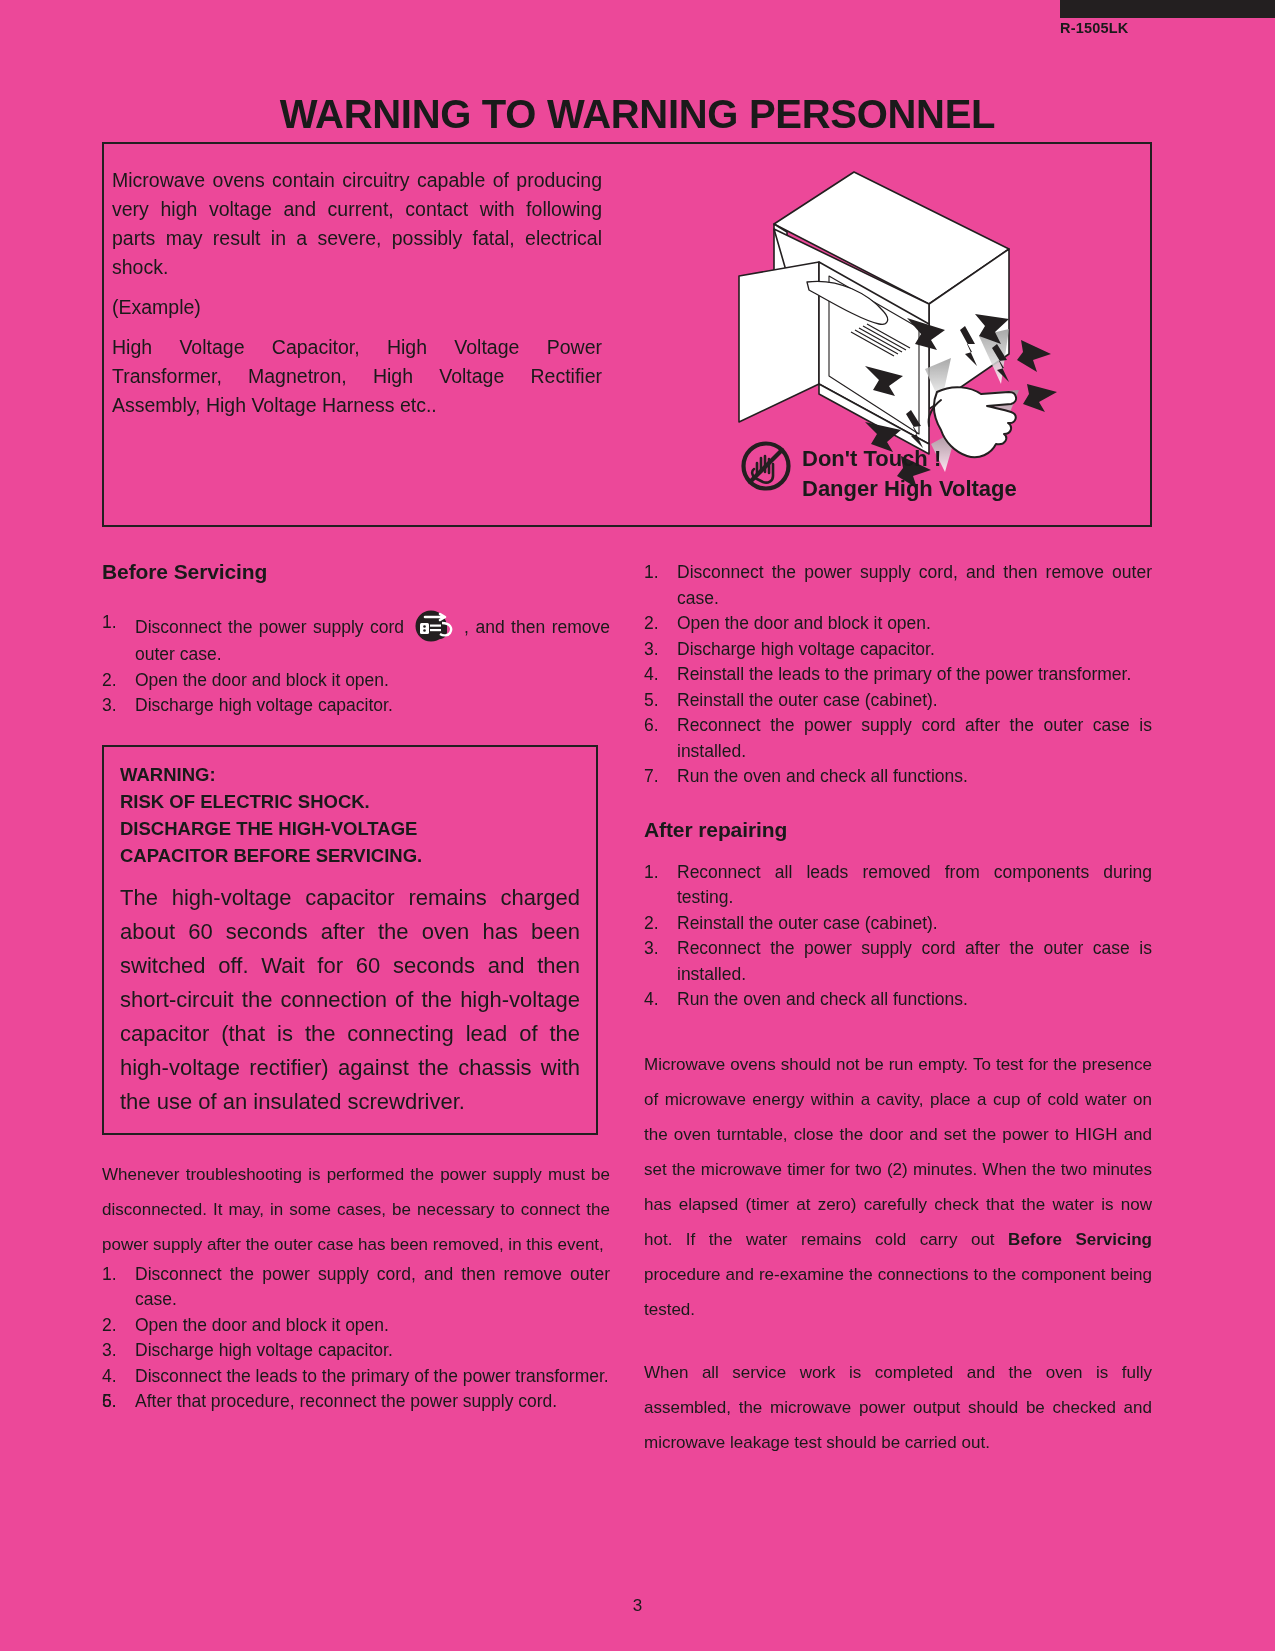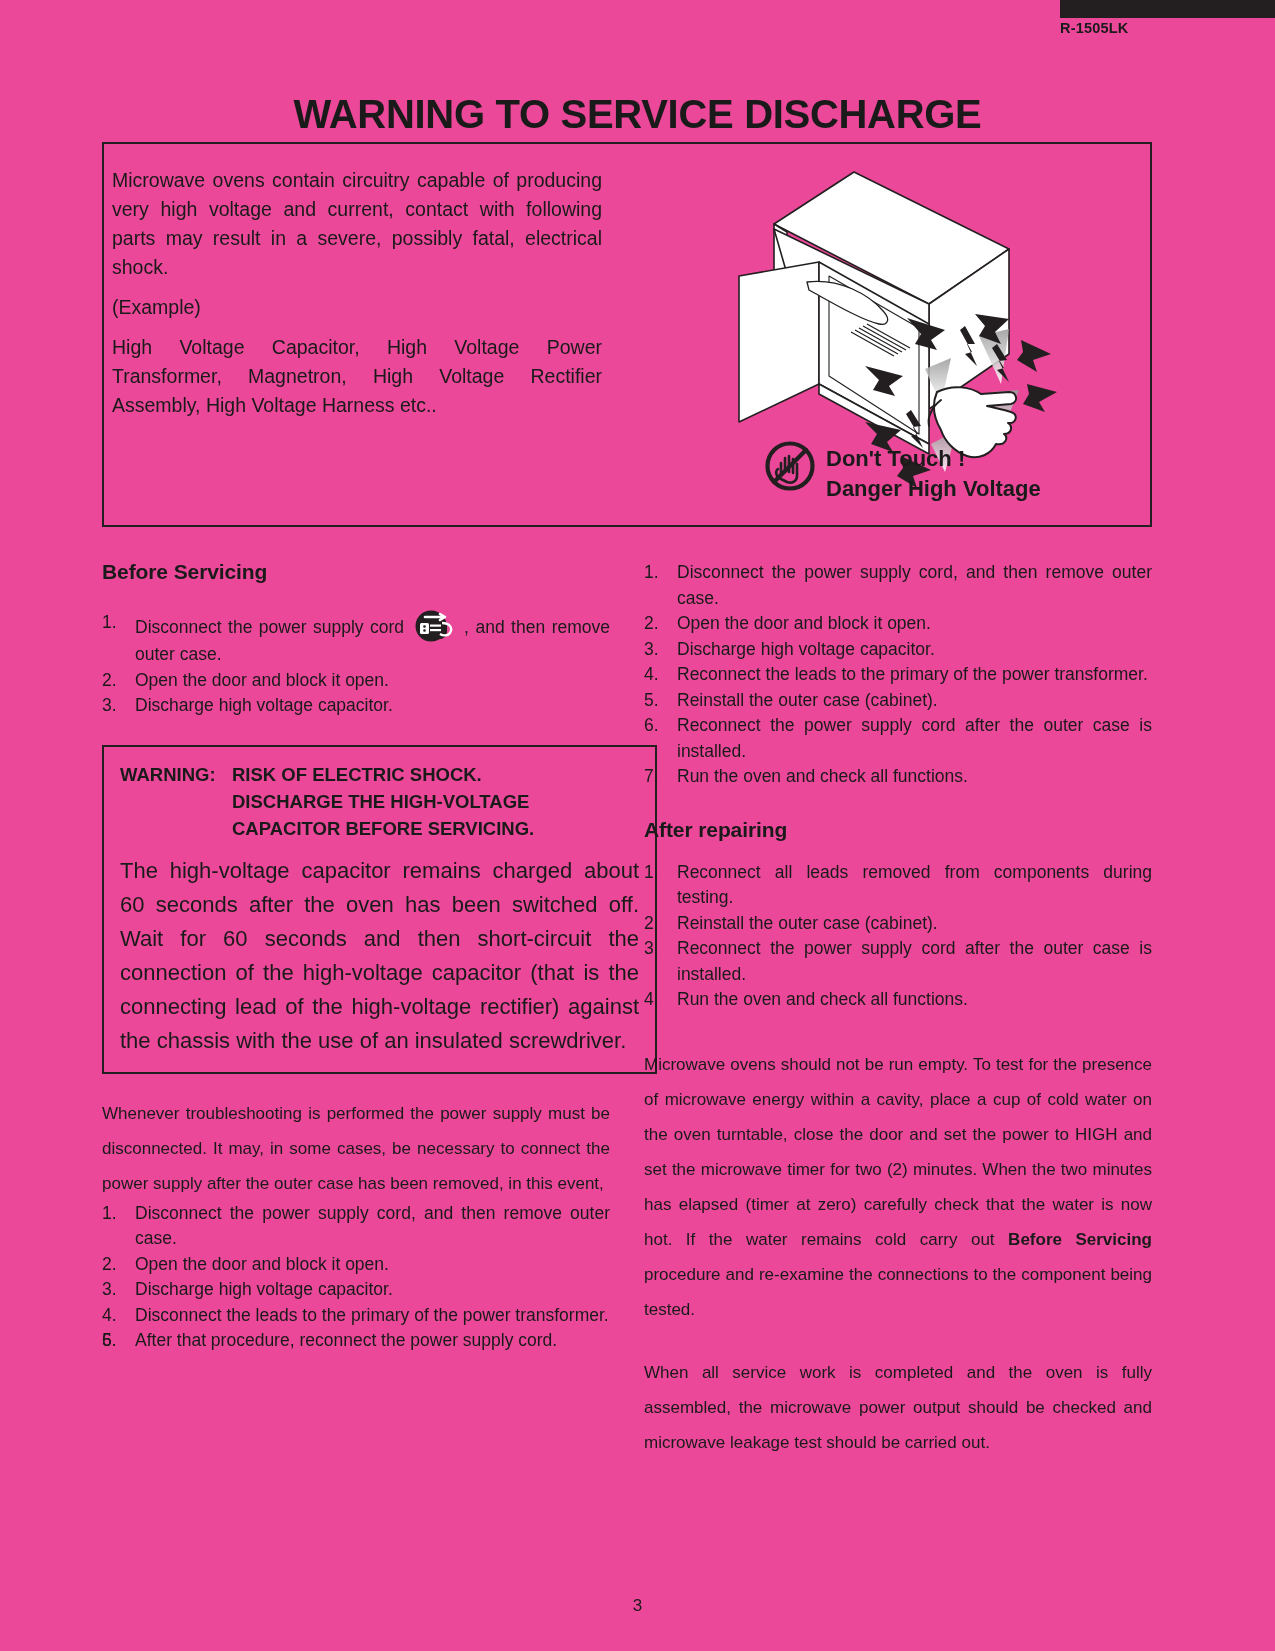--- a/index.html
+++ b/index.html
@@ -78,21 +78,21 @@
   
   .illus {
     position: absolute;
     top: 10px;
     left: 575px;
     width: 460px;
     height: 370px;
   }
   .dont-touch {
     position: absolute;
-    left: 722px;
+    left: 698px;
     top: 300px;
     font-size: 22px;
     font-weight: bold;
     line-height: 30px;
     white-space: nowrap;
   }
 
   
   .col {
     position: absolute;
@@ -147,21 +147,21 @@
     height: 32px;
     margin: 0 2px;
   }
 
   
   .shock-box {
     border: 2px solid #231f20;
     box-sizing: border-box;
     padding: 14px 16px 14px 16px;
     margin: 26px 0 0 0;
-    width: 555px;
+    width: 496px;
   }
   .shock-title {
     font-size: 18.5px;
     font-weight: bold;
     line-height: 27px;
   }
   .shock-title .lead {
     display: inline-block;
     width: 112px;
     vertical-align: top;
@@ -192,21 +192,21 @@
   }
 </style>
 </head>
 <body>
 
 <div class="page">
 
   <div class="header-bar"></div>
   <div class="model-no">R-1505LK</div>
 
-  <div class="main-title">WARNING TO SERVICE DISCHARGE</div>
+  <div class="main-title">WARNING TO WARNING PERSONNEL</div>
 
   <div class="warn-box">
 
     <div class="warn-text">
       <p>Microwave ovens contain circuitry capable of producing very high voltage and current, contact with following parts  may result in a severe, possibly fatal, electrical shock.</p>
       <p>(Example)</p>
       <p>High Voltage Capacitor, High Voltage Power Transformer, Magnetron, High Voltage Rectifier Assembly,  High Voltage Harness etc..</p>
     </div>
 
     <svg class="illus" viewBox="0 0 460 370">
@@ -357,21 +357,21 @@
       <li>
         <span class="num">1.</span><span>Disconnect the power supply cord, and then remove outer case.</span>
       </li>
       <li>
         <span class="num">2.</span><span>Open the door and block it open.</span>
       </li>
       <li>
         <span class="num">3.</span><span>Discharge high voltage capacitor.</span>
       </li>
       <li>
-        <span class="num">4.</span><span>Reconnect the leads to the primary of the power transformer.</span>
+        <span class="num">4.</span><span>Reinstall the leads to the primary of the power transformer.</span>
       </li>
       <li>
         <span class="num">5.</span><span>Reinstall the outer case (cabinet).</span>
       </li>
       <li>
         <span class="num">6.</span><span>Reconnect the power supply cord after the outer case is installed.</span>
       </li>
       <li>
         <span class="num">7.</span><span>Run the oven and check all functions.</span>
       </li>

